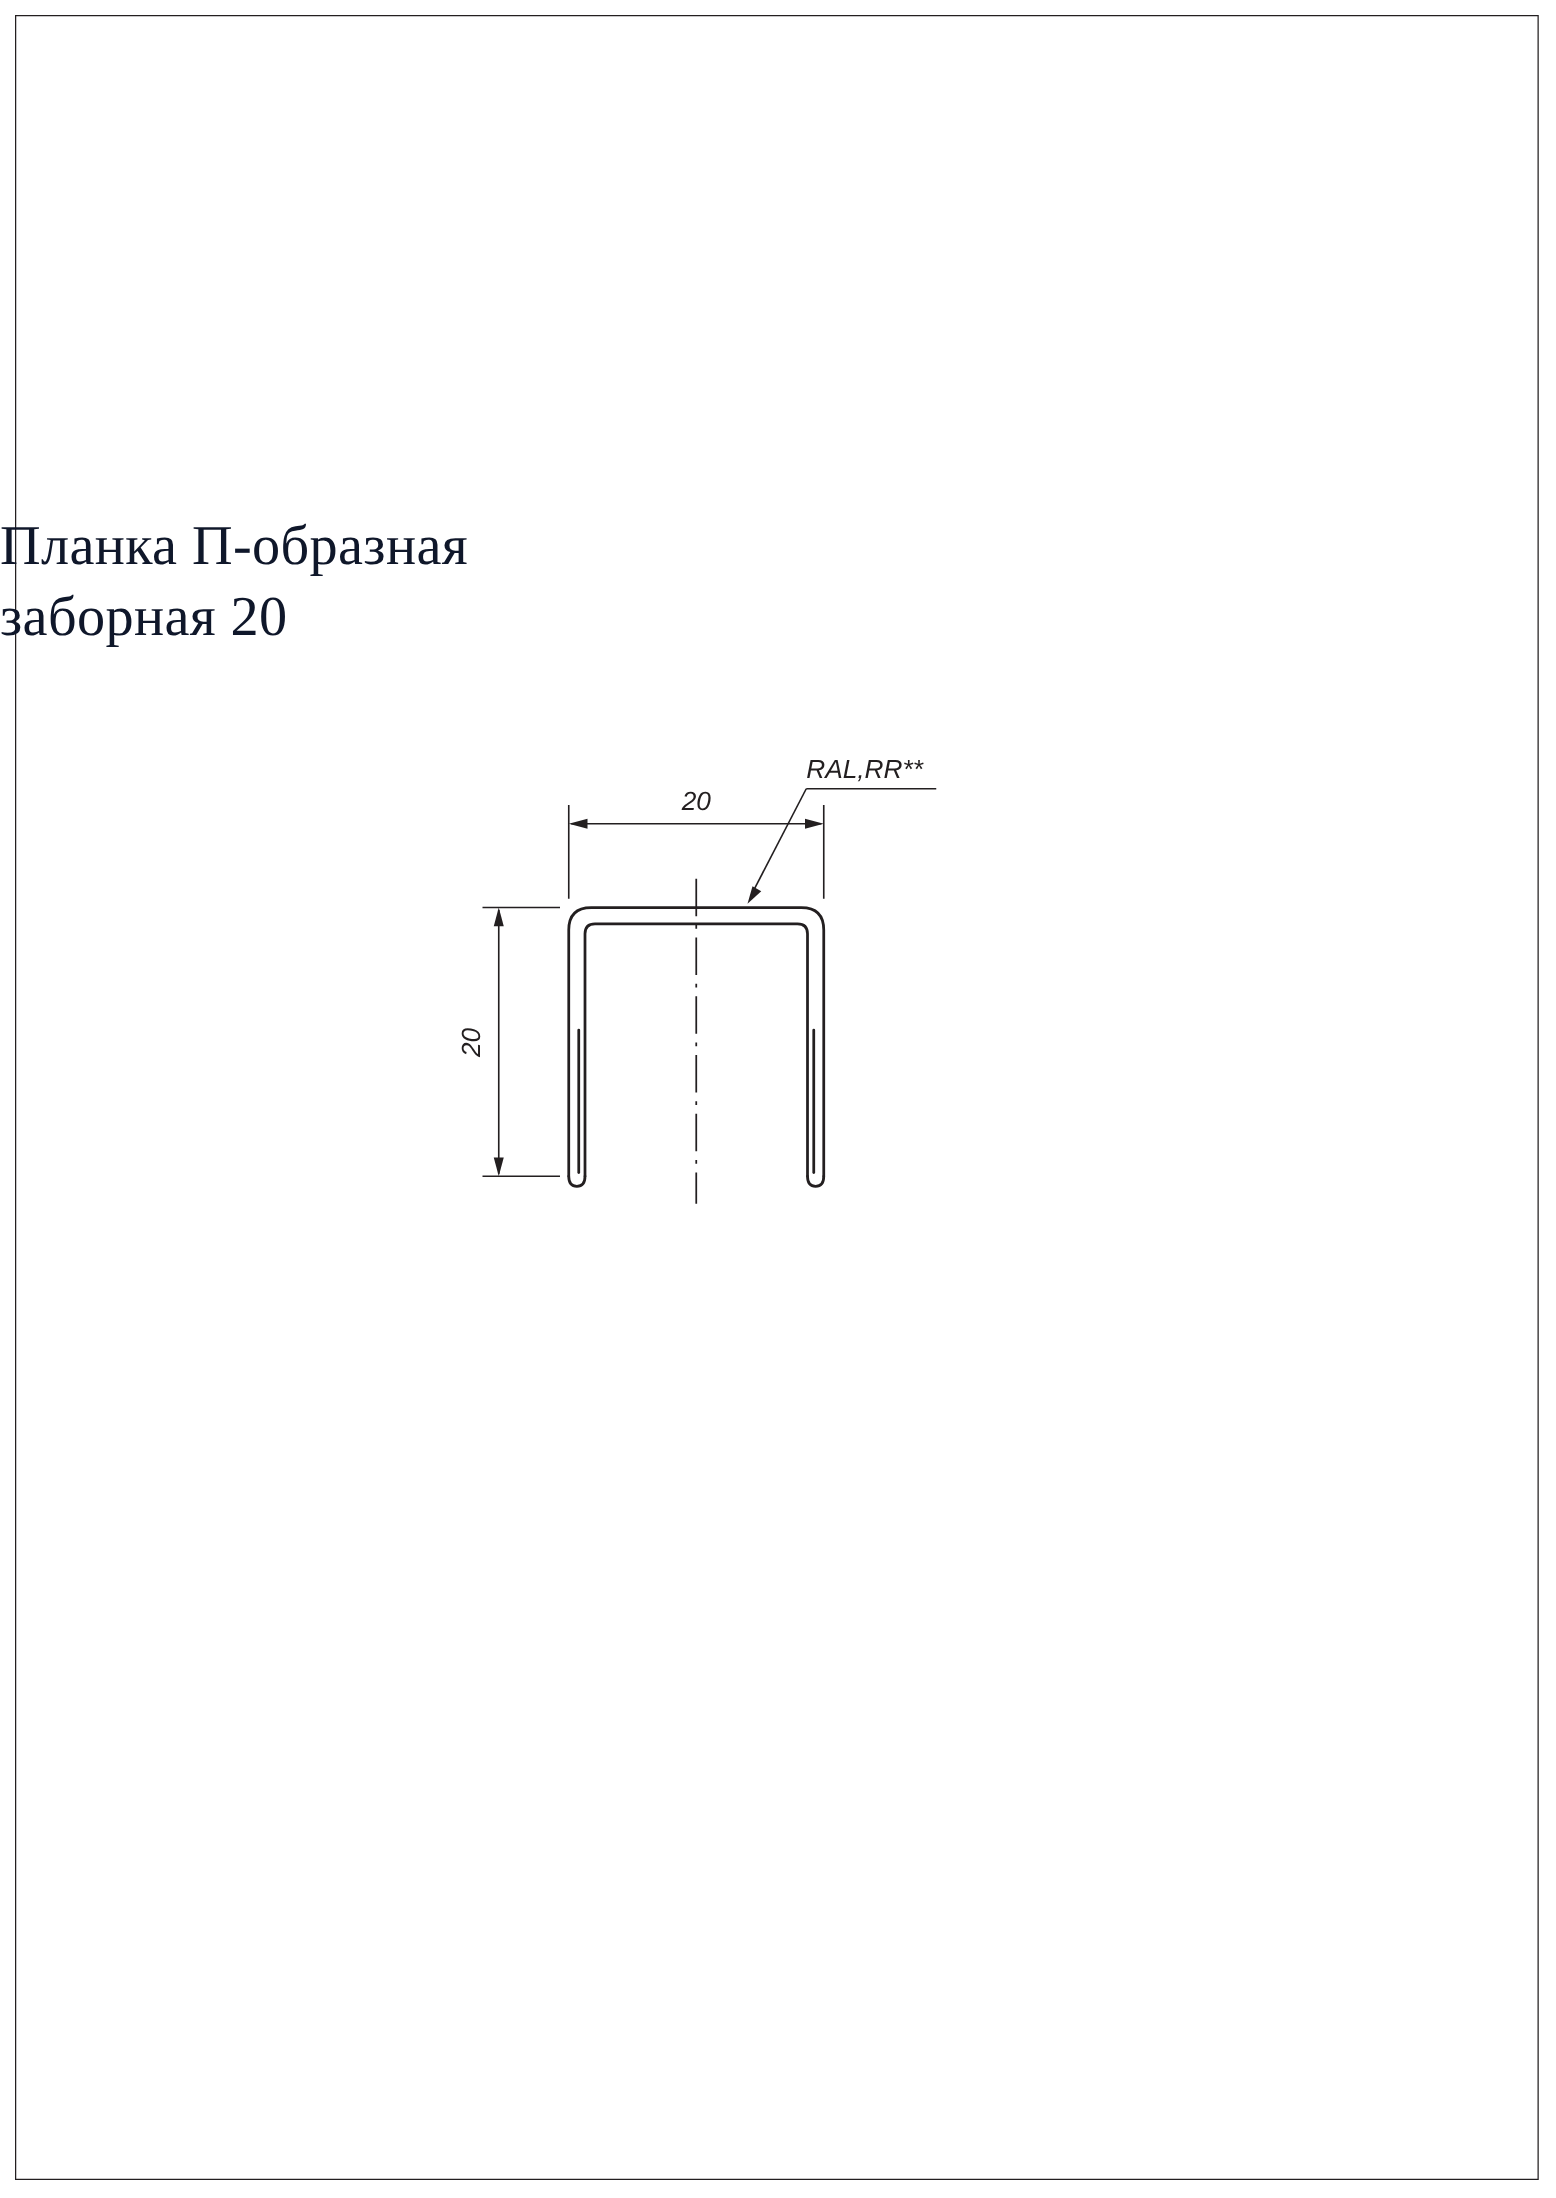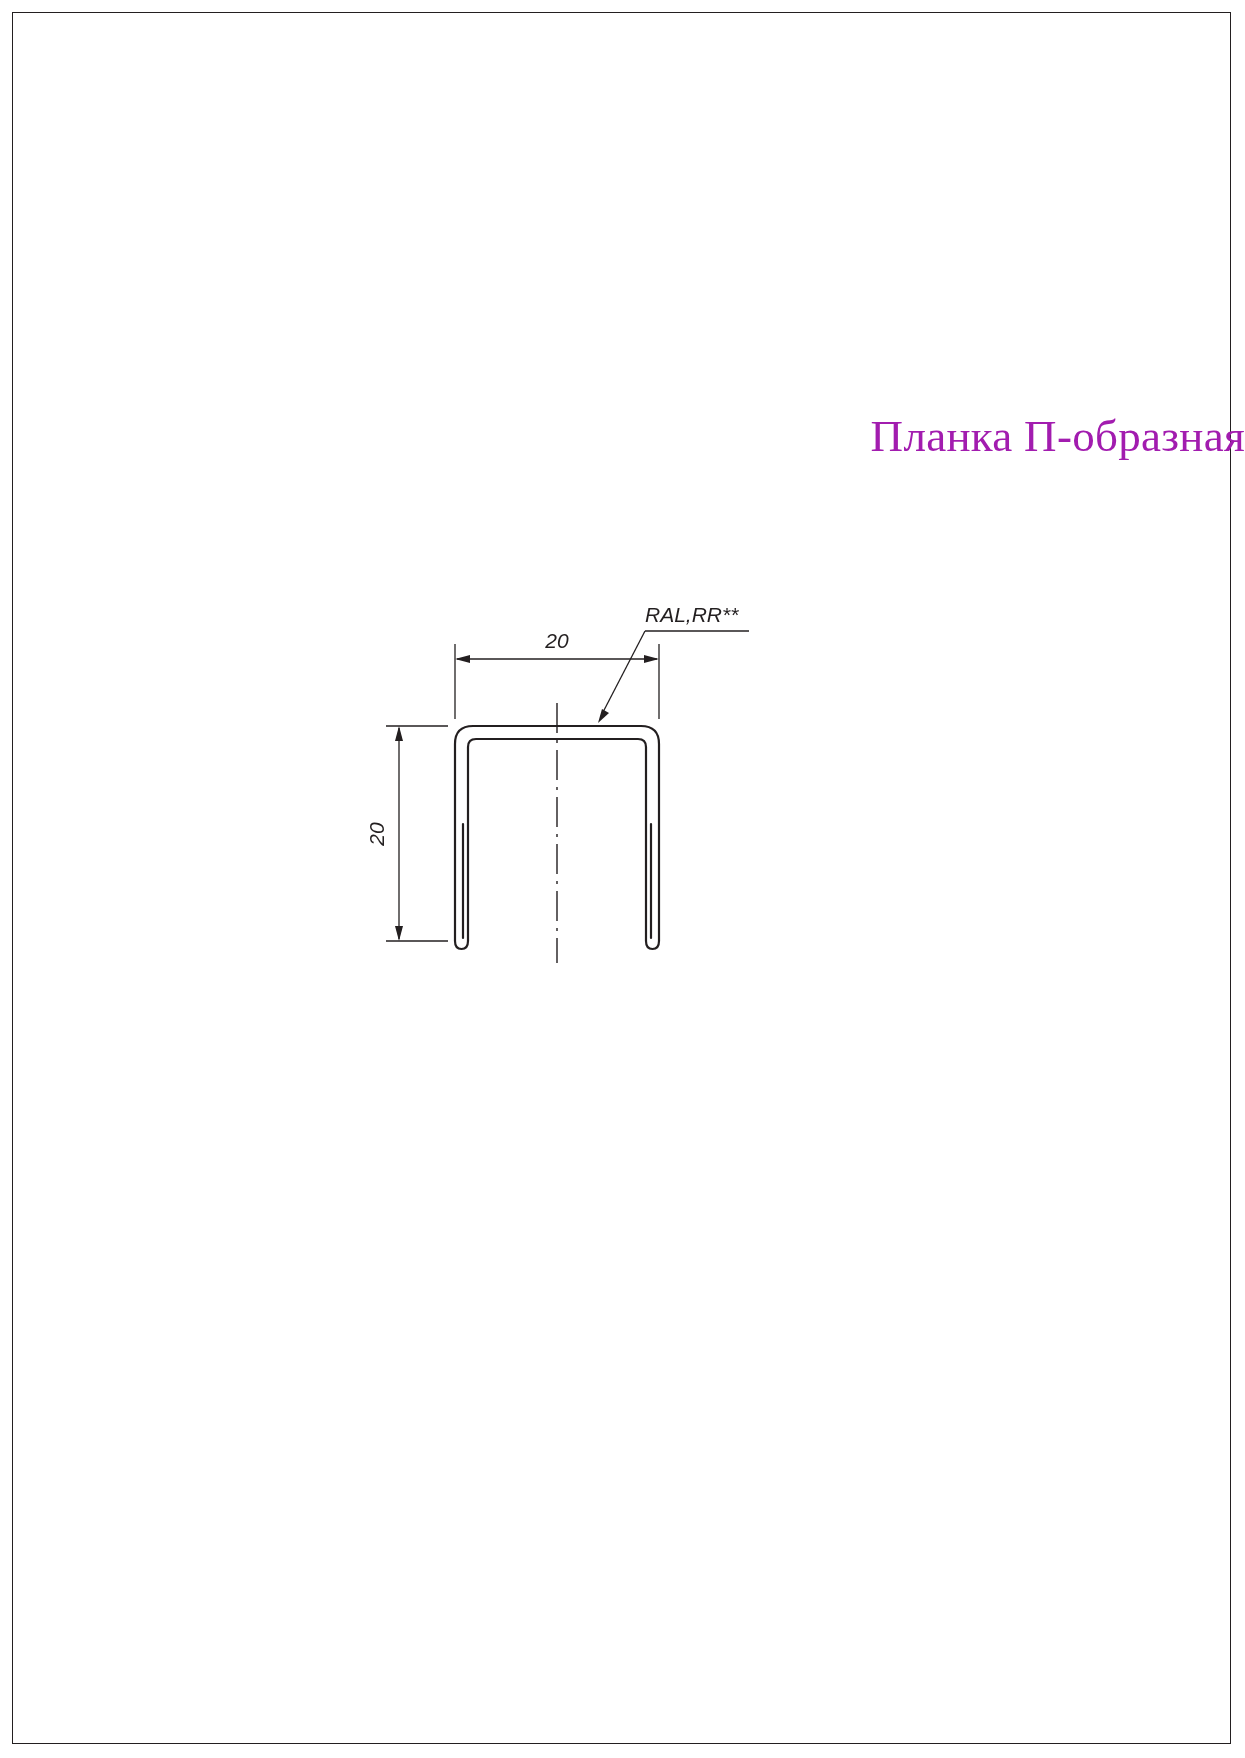--- a/index.html
+++ b/index.html
@@ -29,25 +29,25 @@
     width: 1219px;
     height: 1732px;
     border: 1px solid #231f20;
     box-sizing: border-box;
   }
   #title-block {
     position: absolute;
     left: 0;
     top: 408px;
     width: 1245px;
-    text-align: right;
+    text-align: left;
     font-family: "Liberation Serif", serif;
     font-size: 45px;
     line-height: 57px;
-    color: #a21caf;
+    color: #0f172a;
     letter-spacing: 0.3px;
   }
   #title-line-1, #title-line-2 {
     display: block;
     white-space: pre;
   }
   #drawing-area {
     position: absolute;
     left: 0;
     top: 0;
@@ -69,20 +69,21 @@
 </style>
 </head>
 <body>
 
 <div id="page">
 
   <div id="page-frame"></div>
 
   <div id="title-block">
     <span id="title-line-1">Планка П-образная</span>
+    <span id="title-line-2">заборная 20</span>
   </div>
 
   <svg id="drawing-area" width="1245" height="1758" viewBox="0 0 1245 1758" xmlns="http://www.w3.org/2000/svg">
 
     <g fill="none" stroke="#231f20" stroke-width="2.2" stroke-linejoin="round" stroke-linecap="round">
 
       <path d="M 455 941
                L 455 744
                Q 455 726 473 726
                L 641 726

